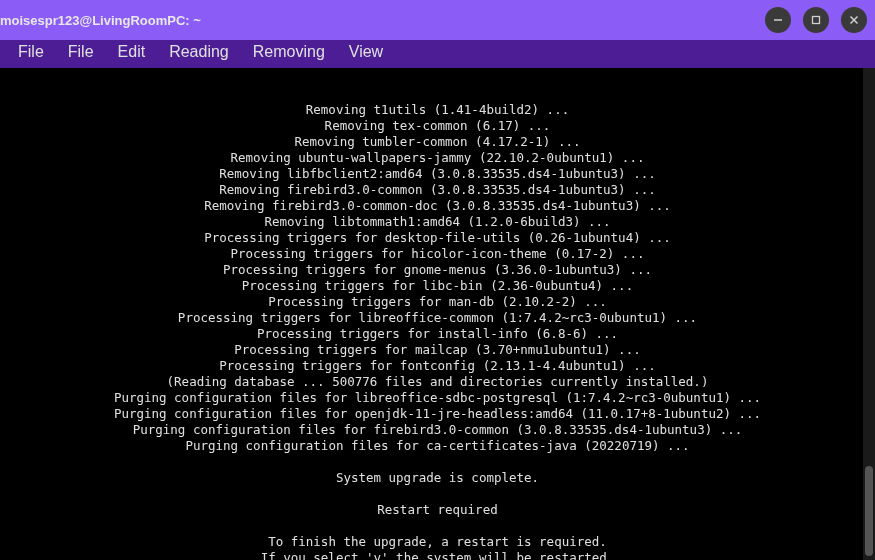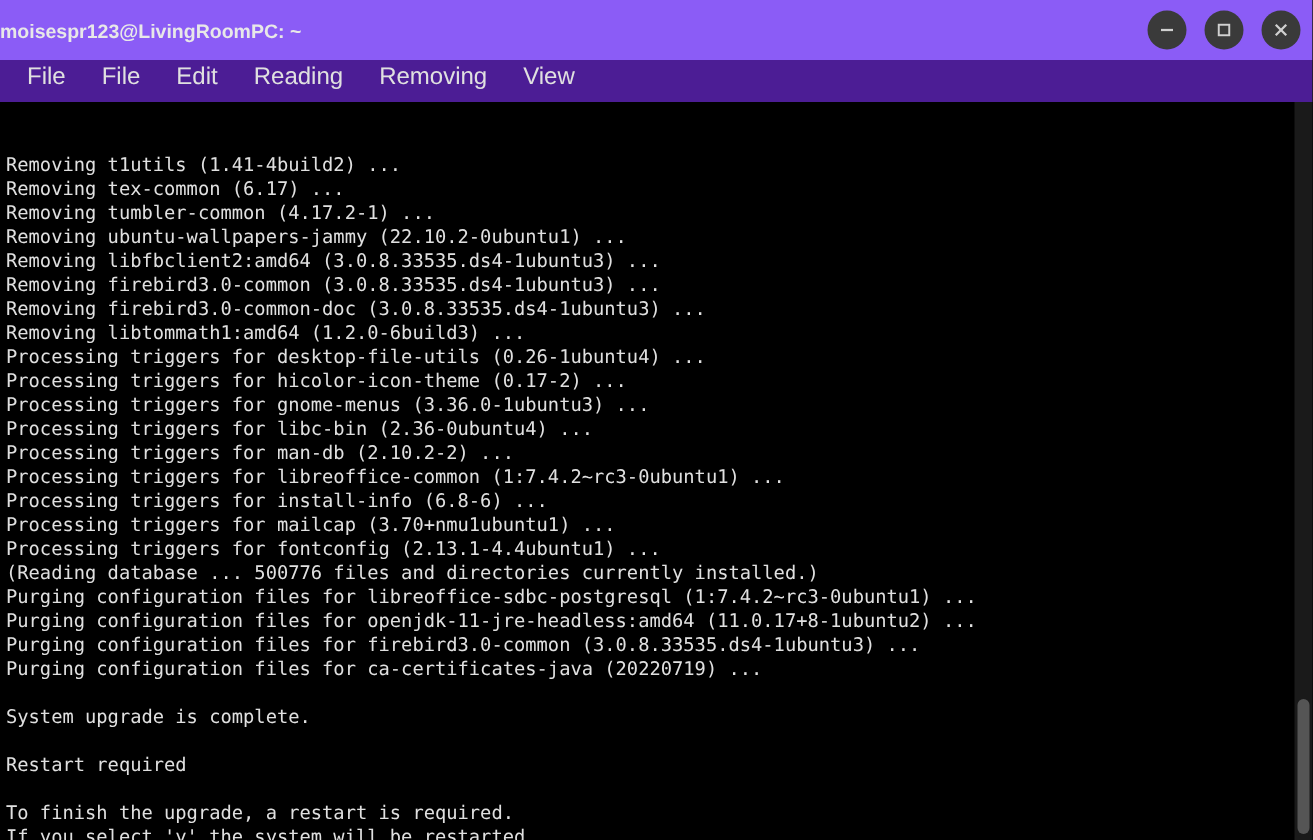--- a/index.html
+++ b/index.html
@@ -71,20 +71,21 @@
       font-family: "DejaVu Sans Mono", "Ubuntu Mono", monospace;
       font-size: 12.5px;
       line-height: 16px;
       padding: 2px 4px;
       white-space: pre;
       overflow-y: auto;
       position: relative;
     }
     .terminal-line {
       white-space: pre;
+      text-align: center;
     }
     .scrollbar-track {
       position: absolute;
       right: 0;
       top: 0;
       bottom: 0;
       width: 12px;
       background: #1a1a1a;
     }
     .scrollbar-thumb {

